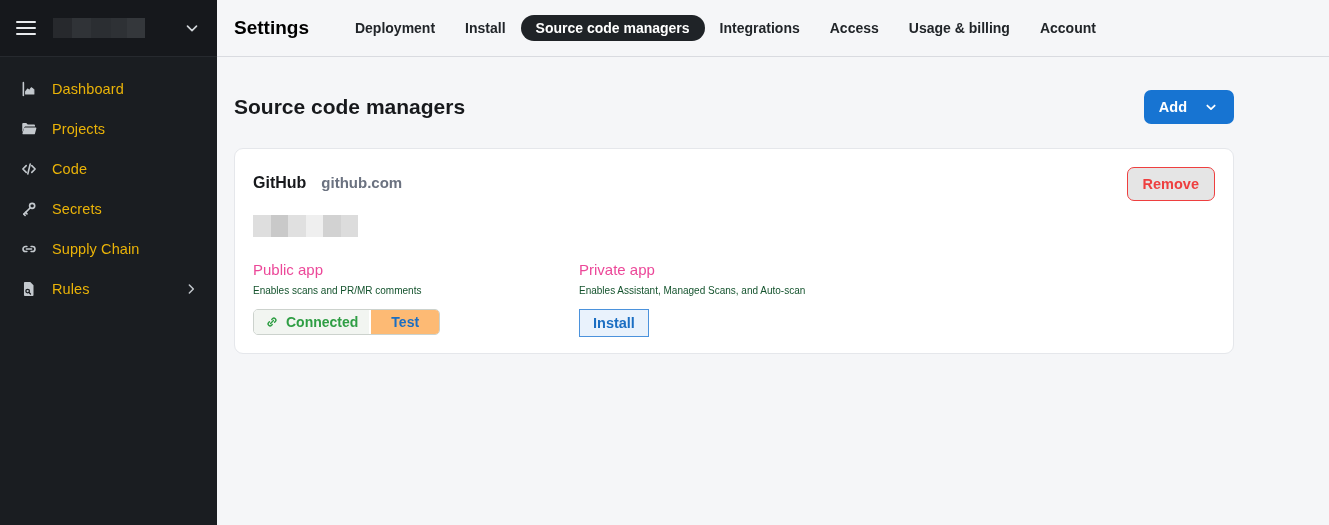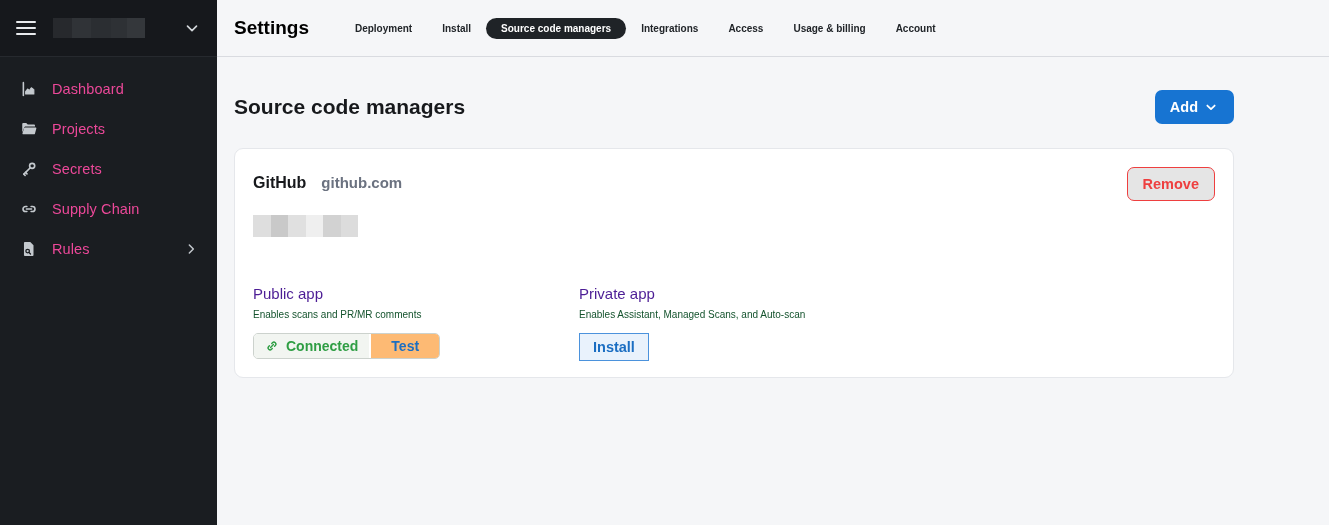--- a/index.html
+++ b/index.html
@@ -32,50 +32,50 @@
   .org-redact i:nth-child(2){ width:19px; background:#303337; }
   .org-redact i:nth-child(3){ width:20px; background:#2b2e32; }
   .org-redact i:nth-child(4){ width:16px; background:#2e3135; }
   .org-redact i:nth-child(5){ width:18px; background:#34373b; }
   .sidebar-header .chev { margin-left: auto; color: #d2d6da; display:flex; }
 
   .nav { padding-top: 12px; }
   .nav-item {
     height: 40px; display: flex; align-items: center; gap: 14px;
     padding: 0 18px 0 20px; cursor: pointer;
-    color: #ec4899; font-size: 14.5px; letter-spacing: .1px;
+    color: #eab308; font-size: 14.5px; letter-spacing: .1px;
   }
   .nav-item .icon { width: 18px; height: 18px; display: flex; align-items: center; justify-content: center; color: #c4c9ce; }
   .nav-item .chev-right { margin-left: auto; color: #c4c9ce; display: flex; }
 
   
   .main { flex: 1; display: flex; flex-direction: column; }
   .topnav {
     height: 57px; min-height: 57px;
     background: #f5f6f8;
     border-bottom: 1px solid #d9dbe0;
     display: flex; align-items: center;
     padding: 0 17px;
   }
   .page-title { font-size: 19px; font-weight: 700; color: #000000; margin-right: 31px; }
   .tabs { display: flex; align-items: center; }
   .tab {
-    font-size: 10px; font-weight: 600; color: #212529;
+    font-size: 14px; font-weight: 600; color: #212529;
     padding: 5px 15px; border-radius: 999px; cursor: pointer; white-space: nowrap;
   }
   .tab.active { background: #1f2327; color: #ffffff; }
 
   .content { padding: 0 0 0 17px; }
   .content-inner { width: 1000px; }
   .heading-row {
     margin-top: 33px; display: flex; align-items: center; justify-content: space-between;
   }
   .heading { font-size: 21px; font-weight: 700; color: #17191c; }
   .btn-add {
-    display: inline-flex; align-items: center; gap: 5px;
+    display: inline-flex; align-items: center; gap: 16px;
     background: #1774d2; color: #fff; border: none; cursor: pointer;
     font-family: inherit; font-size: 14.5px; font-weight: 700;
     padding: 8px 15px; border-radius: 7px; height: 34px;
   }
   .btn-add .chev { display: flex; }
 
   
   .card {
     margin-top: 24px; background: #ffffff;
     border: 1px solid #e5e7eb; border-radius: 9px;
@@ -94,21 +94,21 @@
   .text-redact i { display: block; width: 17.5px; height: 22px; }
   .text-redact i:nth-child(1){ background:#dedede; }
   .text-redact i:nth-child(2){ background:#c9c9c9; }
   .text-redact i:nth-child(3){ background:#e0e0e0; }
   .text-redact i:nth-child(4){ background:#efefef; }
   .text-redact i:nth-child(5){ background:#d2d2d2; }
   .text-redact i:nth-child(6){ background:#dcdcdc; }
 
   .app-cols { display: flex; margin-top: 24px; }
   .app-col-1 { width: 326px; min-width: 326px; }
-  .app-col-title { font-size: 15px; color: #4c1d95; margin-top: 24px; }
+  .app-col-title { font-size: 15px; color: #ec4899; }
   .app-col-desc { font-size: 10px; color: #14532d; margin-top: 7px; }
   .app-col-actions { margin-top: 13px; display: flex; align-items: center; }
 
   .status-group {
     display: inline-flex; align-items: stretch;
     border: 1px solid #ccd2cd; border-radius: 5px; overflow: hidden;
   }
   .status-connected {
     display: inline-flex; align-items: center; gap: 7px;
     background: #f2f5f1; color: #2f9e44;
@@ -168,20 +168,30 @@
       <div class="nav-item">
         <span class="icon">
           <svg width="18" height="18" viewBox="0 0 24 24" fill="currentColor">
             <path d="M3 5.2c0-.7.5-1.2 1.2-1.2h4.1l2 2h8.5c.7 0 1.2.5 1.2 1.2v1.3H7.6c-.9 0-1.7.6-2 1.5L3.5 15.6H3z"></path>
             <path d="M6.6 10h14.1c.8 0 1.3.7 1.1 1.4l-1.9 6.8c-.2.5-.7.9-1.2.9H4.4c-.8 0-1.3-.7-1.1-1.4l2.1-6.8c.2-.5.7-.9 1.2-.9z"></path>
           </svg>
         </span>
         <span>Projects</span>
       </div>
 
+      <div class="nav-item">
+        <span class="icon">
+          <svg width="18" height="18" viewBox="0 0 24 24" fill="none" stroke="currentColor" stroke-width="2.1" stroke-linecap="round" stroke-linejoin="round">
+            <path d="M8.3 7.5L3.8 12l4.5 4.5"></path>
+            <path d="M15.7 7.5l4.5 4.5-4.5 4.5"></path>
+            <path d="M13.6 5.3l-3.2 13.4"></path>
+          </svg>
+        </span>
+        <span>Code</span>
+      </div>
 
       <div class="nav-item">
         <span class="icon">
           <svg width="18" height="18" viewBox="0 0 24 24" fill="none" stroke="currentColor" stroke-width="2.2" stroke-linecap="round" stroke-linejoin="round">
             <circle cx="16.2" cy="7.8" r="3.4"></circle>
             <path d="M13.7 10.3L5.2 18.8"></path>
             <path d="M7.4 16.6l1.9 1.9"></path>
             <path d="M5.2 18.8l1.6 1.6"></path>
           </svg>
         </span>

